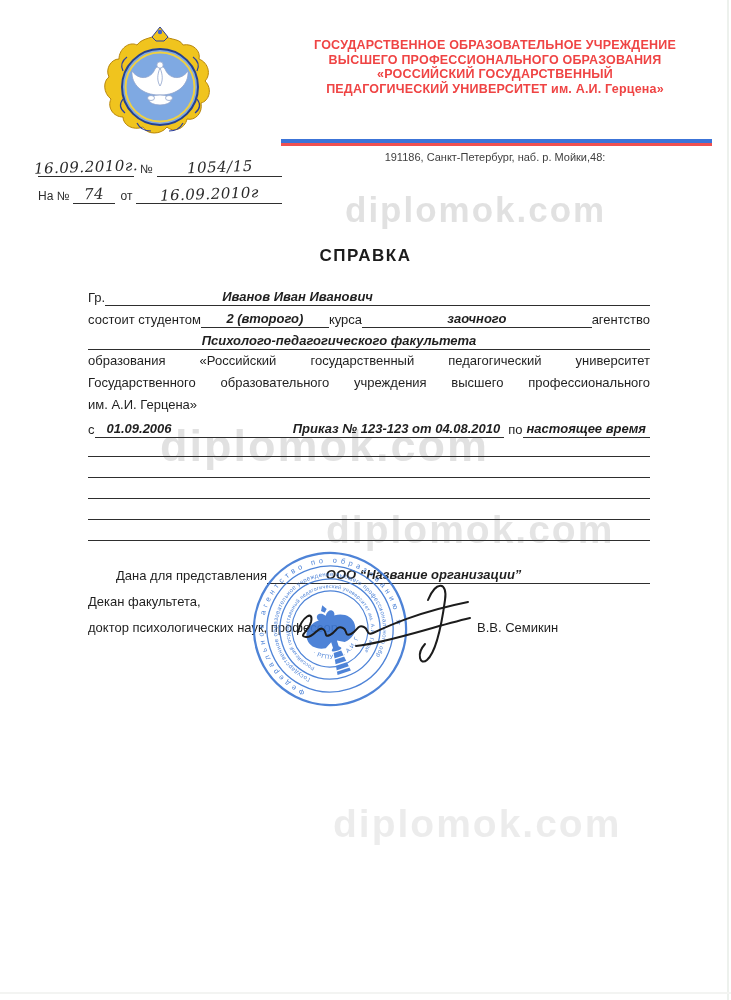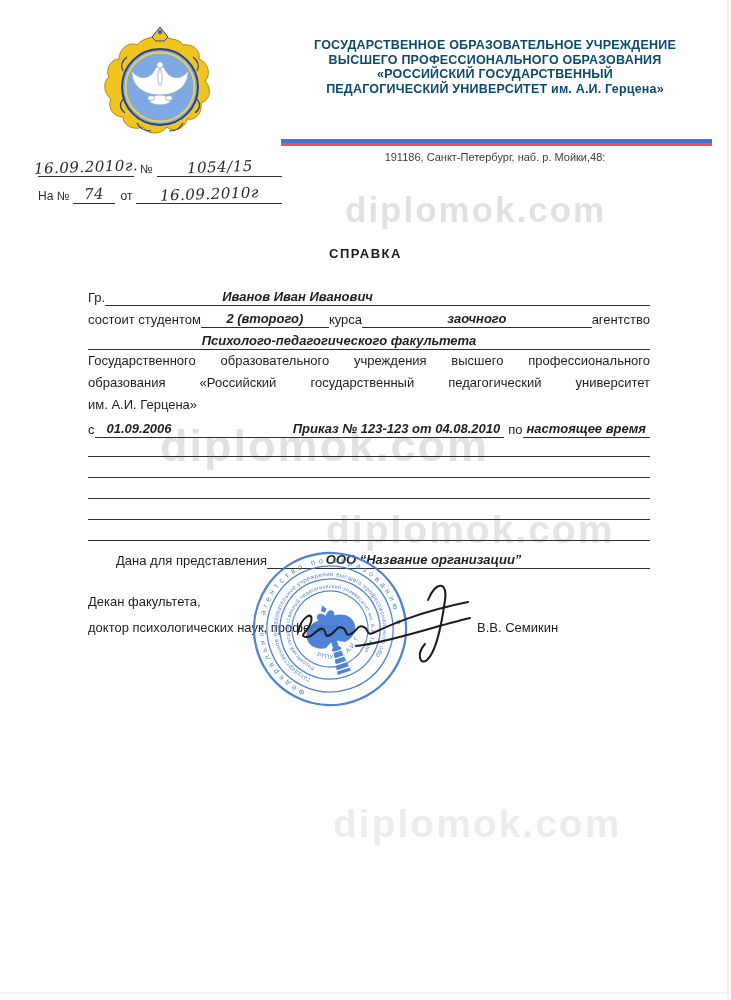--- a/index.html
+++ b/index.html
@@ -6,55 +6,55 @@
   .page{
     position:relative; width:731px; height:1000px; background:#ffffff;
     font-family:"Liberation Sans", sans-serif; color:#222; overflow:hidden;
   }
   .page-edge-right{position:absolute; right:2px; top:0; bottom:0; width:2px; background:#edf1ed;}
   .page-edge-bottom{position:absolute; left:0; right:0; bottom:6px; height:2px; background:#f3f4f2;}
 
   
   .header-block{position:absolute; left:278px; top:38px; width:434px; text-align:center;}
   .h-agency{font-weight:bold; font-size:12.5px; color:#1d1d1d; letter-spacing:.2px; margin-bottom:14px;}
-  .h-inst div{font-weight:bold; font-size:12.5px; color:#0c4a6e; line-height:14.6px; letter-spacing:.2px;}
+  .h-inst div{font-weight:bold; font-size:12.5px; color:#ef4444; line-height:14.6px; letter-spacing:.2px;}
   .flagline{position:absolute; left:281px; top:139px; width:431px;}
   .flagline .fb{height:3.5px; background:#3c74d8;}
   .flagline .fr{height:3.5px; background:#f05050;}
   .address{position:absolute; left:278px; top:150px; width:434px; text-align:center;}
   .address div{font-size:11px; color:#3e3e3e; line-height:15.5px;}
 
   
   .registry{position:absolute; left:38px; top:150px; width:244px; font-size:12px; color:#2e2e2e;}
   .rrow{display:flex; align-items:flex-end; height:27px;}
   .rlbl{white-space:pre; padding:0 3px 1px 0;}
   .rlbl.after{padding:0 4px 1px 6px;}
   .rseg{border-bottom:1.3px solid #2f2f2f; display:inline-flex; justify-content:center; align-items:flex-end;}
   .rseg.grow{flex:1;}
   .hand{
     font-family:"DejaVu Serif", serif; font-style:italic; font-size:15px; color:#2a2a2a;
     white-space:pre; transform:rotate(-2deg); letter-spacing:.5px; padding-bottom:0px;
   }
 
   
   .title{position:absolute; left:0; top:246px; width:731px; text-align:center;
-    font-weight:bold; font-size:13px; letter-spacing:1.5px; color:#1c1c1c;}
+    font-weight:bold; font-size:17px; letter-spacing:1.5px; color:#1c1c1c;}
 
   
   .form{position:absolute; left:88px; top:284px; width:562px; font-size:13px; color:#1f1f1f;}
   .frow{display:flex; align-items:flex-end; height:22px;}
   .lbl{white-space:pre; padding-bottom:1px;}
   .seg{border-bottom:1.4px solid #2e2e2e; display:flex; justify-content:center; align-items:flex-end;}
   .seg.grow{flex:1;}
   .fill{font-weight:bold; font-style:italic; white-space:pre; padding:0 4px 1px 4px;}
   .para-line{text-align:justify; text-align-last:justify; line-height:22px; height:22px; white-space:normal;}
   .para-line.last{text-align-last:left;}
   .blank-line{border-bottom:1.4px solid #2e2e2e; height:20px;}
   .blank-line.first{height:18px;}
-  .purpose-row{margin-top:5px; height:23px;}
+  .purpose-row{margin-top:20px; height:23px;}
   .indent{margin-left:28px;}
 
   
   .sig-line1{position:absolute; left:88px; top:594px; font-size:13px; color:#1f1f1f;}
   .sig-line2{position:absolute; left:88px; top:620px; font-size:13px; color:#1f1f1f;}
   .sig-name{position:absolute; left:477px; top:620px; font-size:13px; color:#1f1f1f;}
 
   
   .wm{position:absolute; font-weight:bold; letter-spacing:2px; color:#6e6e6e; white-space:pre;
       font-family:"Liberation Sans", sans-serif;}
@@ -154,22 +154,22 @@
       <span class="seg grow">
         <span class="fill">заочного</span>
       </span>
       <span class="lbl">агентство</span>
     </div>
     <div class="frow">
       <span class="seg grow" style="padding-right:60px;">
         <span class="fill">Психолого-педагогического факультета</span>
       </span>
     </div>
+    <div class="para-line">образования «Российский государственный педагогический университет</div>
     <div class="para-line">Государственного образовательного учреждения высшего профессионального</div>
-    <div class="para-line">образования «Российский государственный педагогический университет</div>
     <div class="para-line last">им. А.И. Герцена»</div>
     <div class="frow">
       <span class="lbl">с</span>
       <span class="seg" style="width:402px; justify-content:space-between; gap:20px; padding-left:8px;">
         <span class="fill">01.09.2006</span>
         <span class="fill">Приказ № 123-123 от 04.08.2010</span>
       </span>
       <span class="lbl" style="padding-left:4px;">по</span>
       <span class="seg grow">
         <span class="fill">настоящее время</span>

